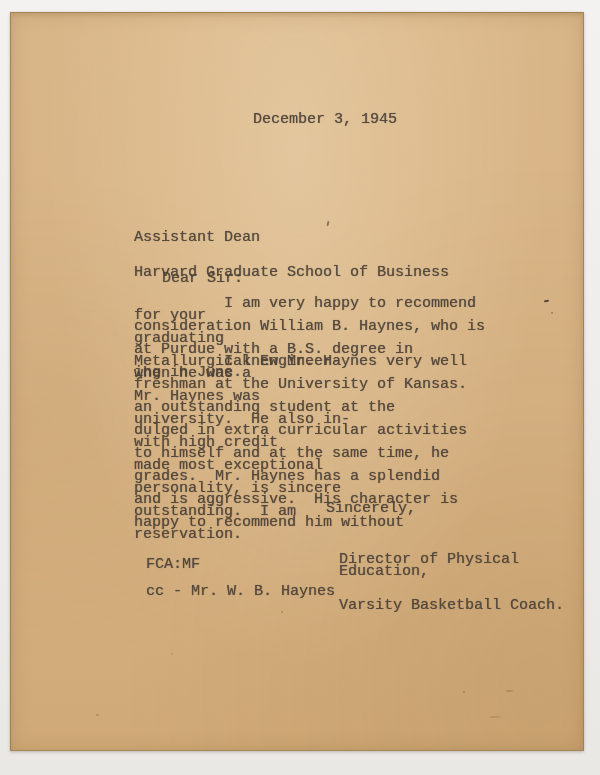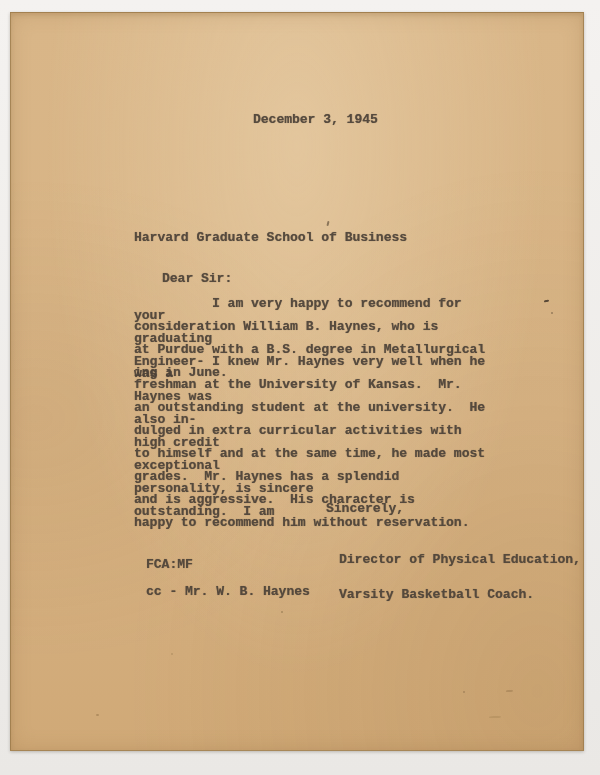--- a/index.html
+++ b/index.html
@@ -29,23 +29,23 @@
       radial-gradient(ellipse at 4% 55%, rgba(148, 108, 58, 0.10), rgba(0,0,0,0) 42%),
       linear-gradient(180deg, var(--paper, #d9b688) 0%, #d7b384 55%, #d0a977 100%);
     border: 1px solid rgba(148, 116, 68, 0.75);
     box-shadow:
       inset 0 0 20px rgba(138, 102, 54, 0.22),
       inset 0 2px 4px rgba(120, 90, 45, 0.18),
       0 1px 3px rgba(60, 50, 40, 0.28);
   }
   .txt {
     position: absolute;
-    font-size: 13px;
+    font-size: 15px;
     line-height: 11.5px;
-    font-weight: 700;
+    font-weight: 400;
     color: var(--ink, #4c4238);
     letter-spacing: 0px;
     white-space: pre-wrap;
     text-shadow: 0 0 1px rgba(76, 66, 56, 0.55), 0.4px 0.4px 0.6px rgba(76, 66, 56, 0.35);
     filter: blur(0.22px);
     opacity: 0.93;
   }
   .date-line      { left: 242px; top: 101px; }
   .address-block  { left: 123px; top: 196px; }
   .salutation     { left: 123px; top: 260px; padding-left: 28px; }
@@ -63,20 +63,21 @@
 </style>
 </head>
 <body>
 
 <div class="scan-bg">
   <div class="paper">
 
     <div class="txt date-line">December 3, 1945</div>
 
     <div class="txt address-block">
+      <div>Assistant Dean</div>
       <div>Harvard Graduate School of Business</div>
     </div>
 
     <div class="txt salutation">Dear Sir:</div>
 
     <div class="txt para-1">          I am very happy to recommend for your
 consideration William B. Haynes, who is graduating
 at Purdue with a B.S. degree in Metallurgical Engineer-
 ing in June.</div>
 

